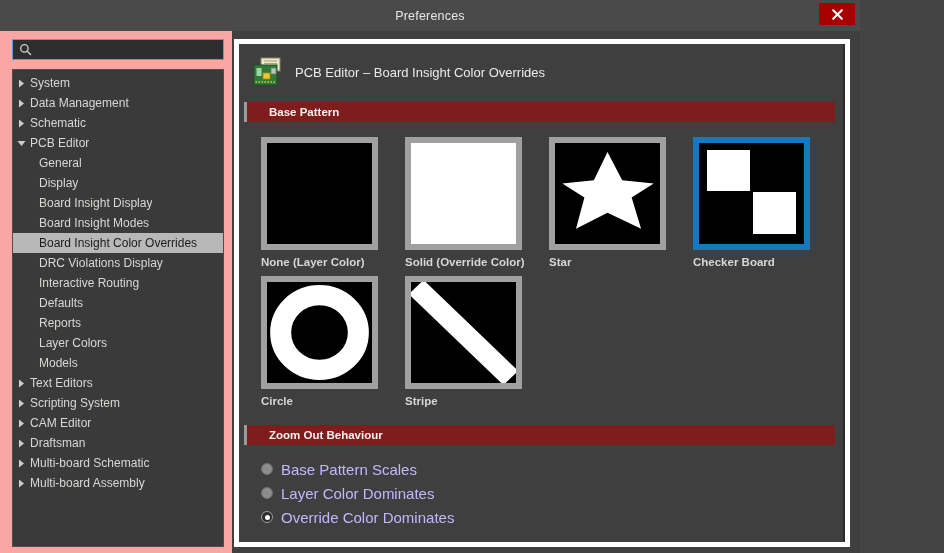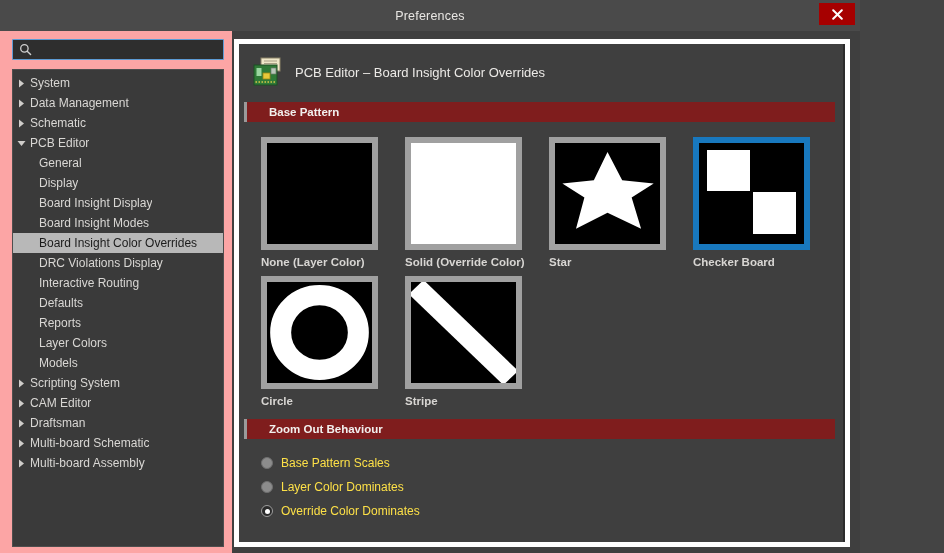--- a/index.html
+++ b/index.html
@@ -149,40 +149,40 @@
   }
 
   
   .sw-solid { background: #ffffff; }
   .sw-star svg, .sw-circle svg, .sw-stripe svg { display: block; width: 100%; height: 100%; }
   .sw-checker .q { position: absolute; background: #ffffff; }
   .sw-checker .q1 { left: 8%;  top: 7%;   width: 41%; height: 41%; }
   .sw-checker .q2 { left: 51%; top: 49%;  width: 41%; height: 41%; }
 
   
-  #zoom-section { margin-top: 4px; }
+  #zoom-section { margin-top: 10px; }
   #radio-group { padding: 12px 0 0 22px; }
   .radio-row {
     display: flex; align-items: center;
     height: 24px; cursor: pointer;
   }
   .radio-dot {
     width: 12px; height: 12px; border-radius: 50%;
     background: #8c8c8c;
     border: 1px solid #6f6f6f;
     flex: 0 0 12px;
     display: flex; align-items: center; justify-content: center;
   }
   .radio-row.checked .radio-dot { background: #2b2b2b; border-color: #9d9d9d; }
   .radio-row.checked .radio-dot::after {
     content: ""; width: 5px; height: 5px; border-radius: 50%;
     background: #ffffff;
   }
   .radio-label {
-    margin-left: 8px; color: #fde047; font-size: 12px;
+    margin-left: 8px; color: #c4b5fd; font-size: 15px;
   }
 
   #right-divider {
     position: absolute; top: 0; right: 0; bottom: 0;
     width: 2px; background: #2b2b2b;
   }
 </style>
 </head>
 <body>
 
@@ -267,20 +267,28 @@
             <span class="tree-label">Defaults</span>
           </div>
           <div class="tree-item depth-1">
             <span class="tree-label">Reports</span>
           </div>
           <div class="tree-item depth-1">
             <span class="tree-label">Layer Colors</span>
           </div>
           <div class="tree-item depth-1">
             <span class="tree-label">Models</span>
+          </div>
+          <div class="tree-item depth-0">
+            <span class="tree-arrow">
+              <svg width="7" height="9" viewBox="0 0 7 9">
+                <path d="M1 0.5 L6 4.5 L1 8.5 Z" fill="#cfcdca"></path>
+              </svg>
+            </span>
+            <span class="tree-label">Text Editors</span>
           </div>
           <div class="tree-item depth-0">
             <span class="tree-arrow">
               <svg width="7" height="9" viewBox="0 0 7 9">
                 <path d="M1 0.5 L6 4.5 L1 8.5 Z" fill="#cfcdca"></path>
               </svg>
             </span>
             <span class="tree-label">Scripting System</span>
           </div>
           <div class="tree-item depth-0">

